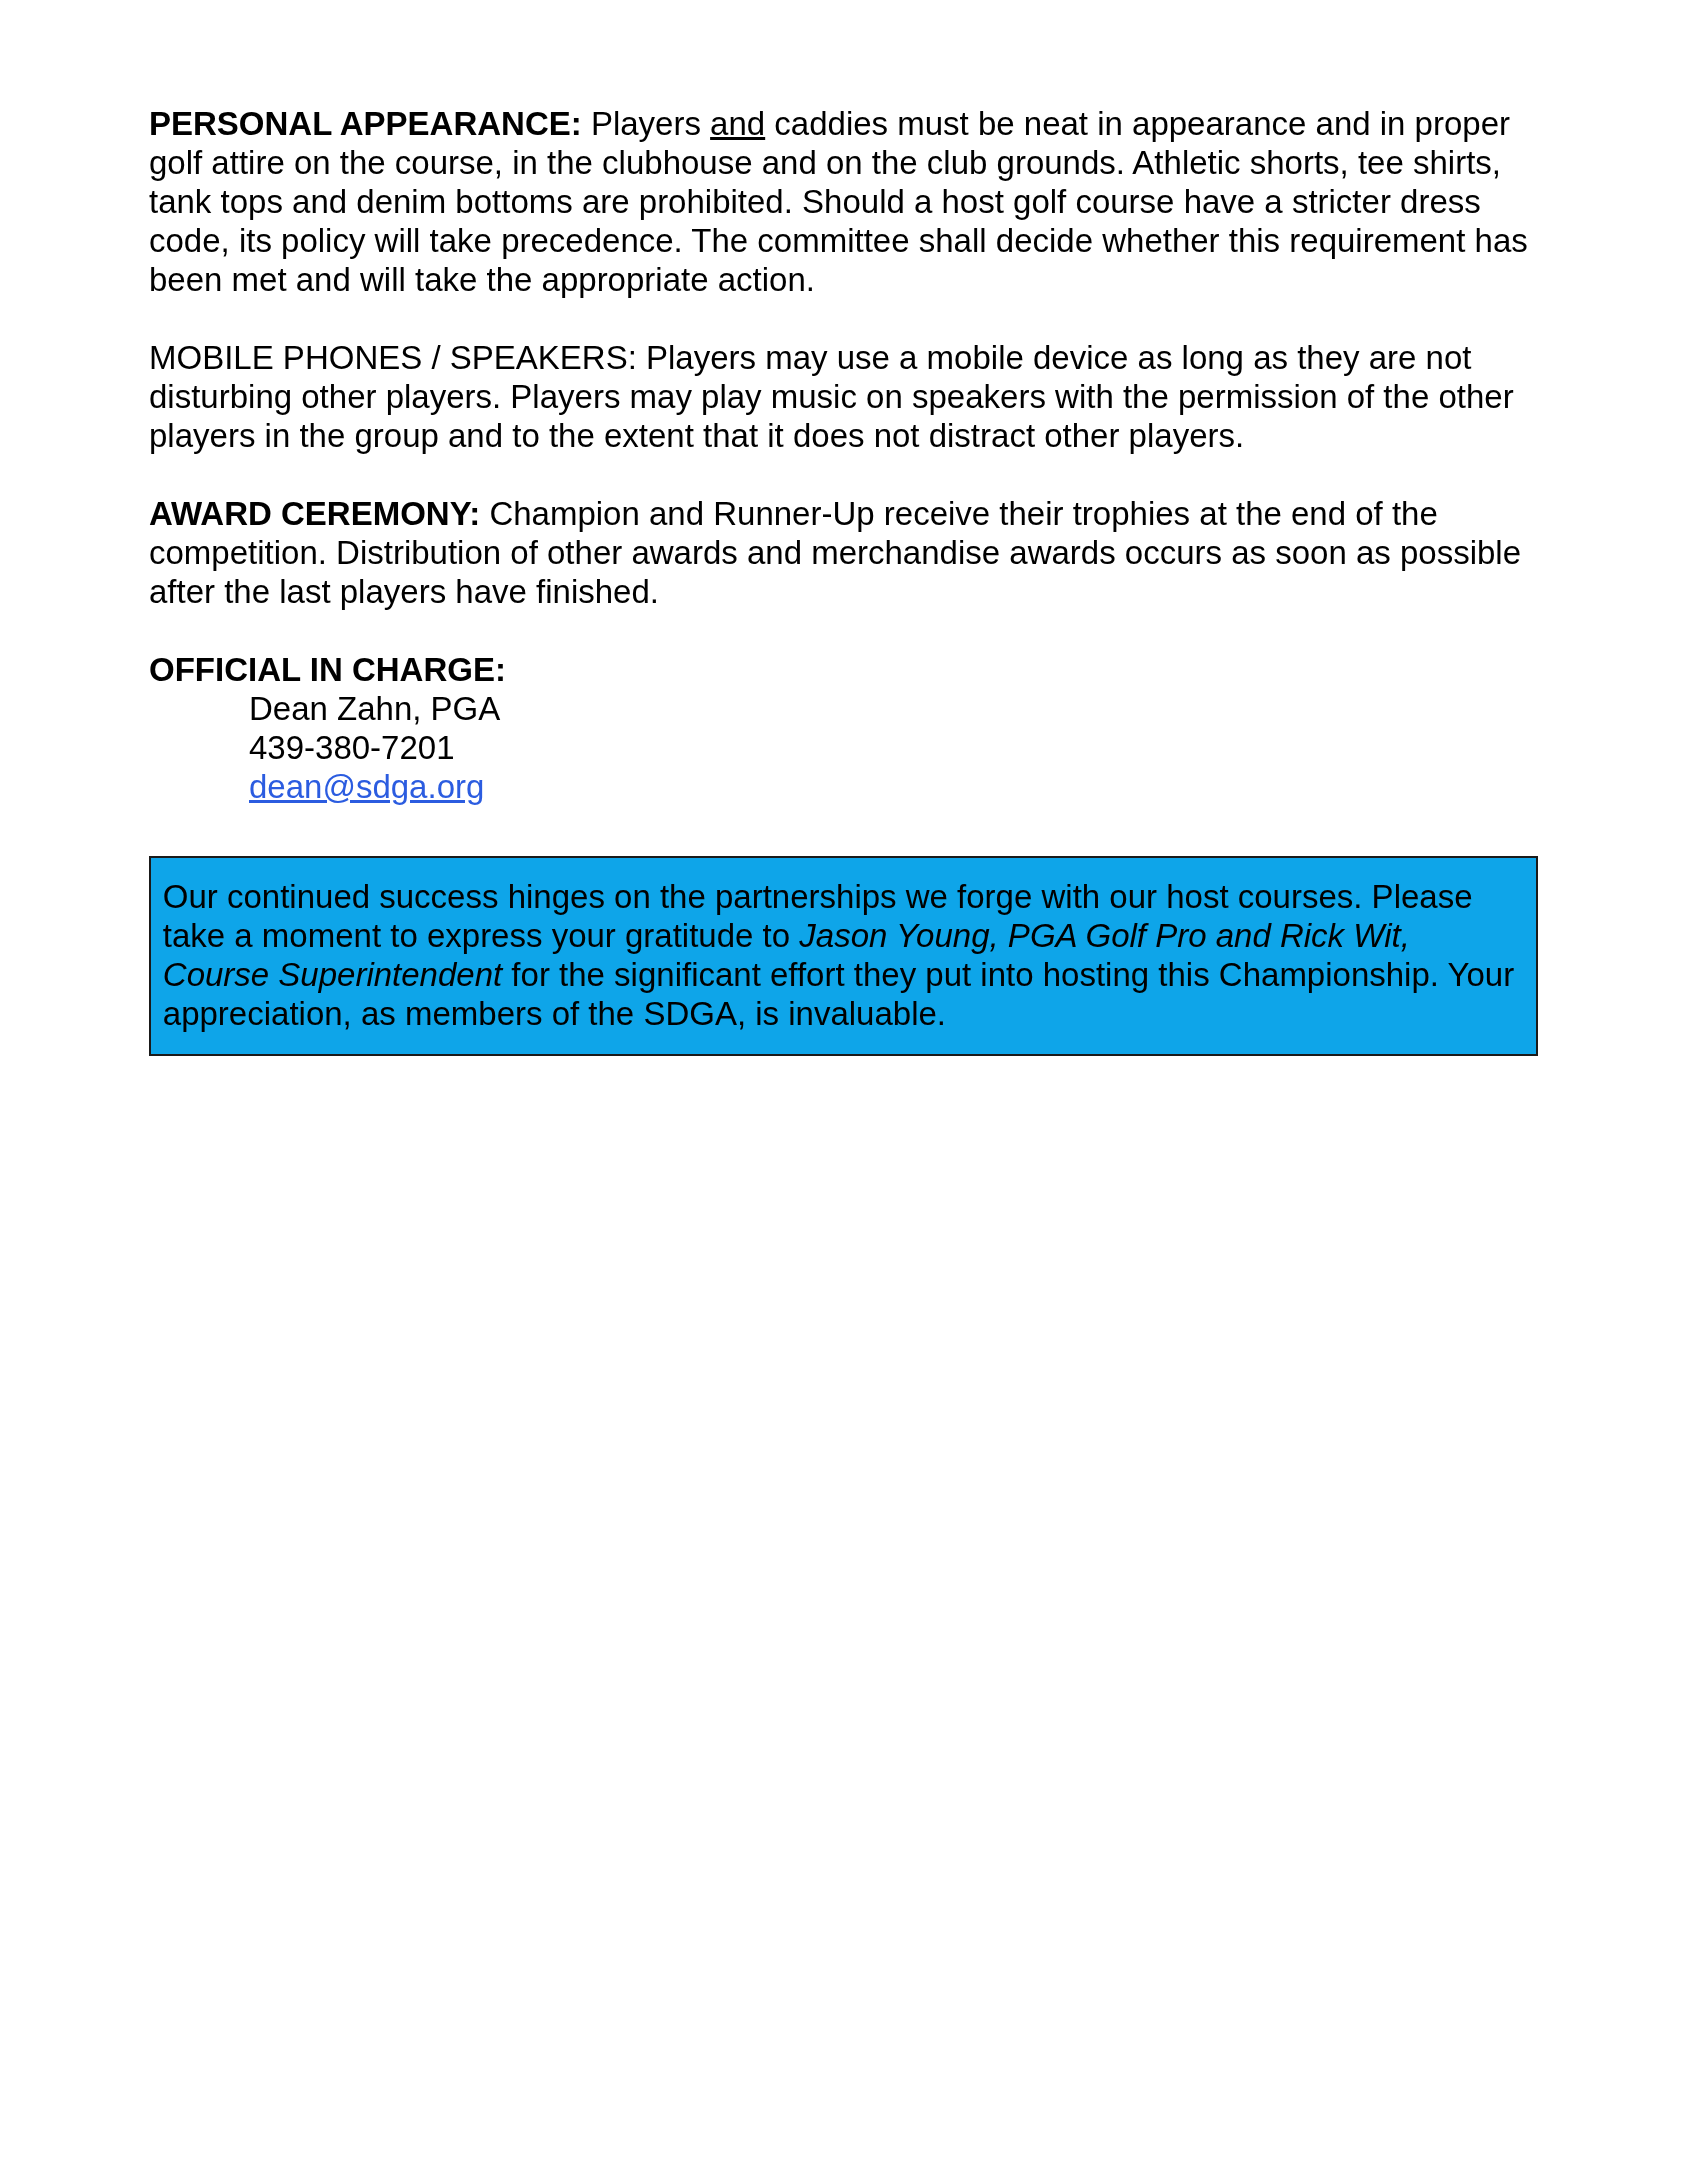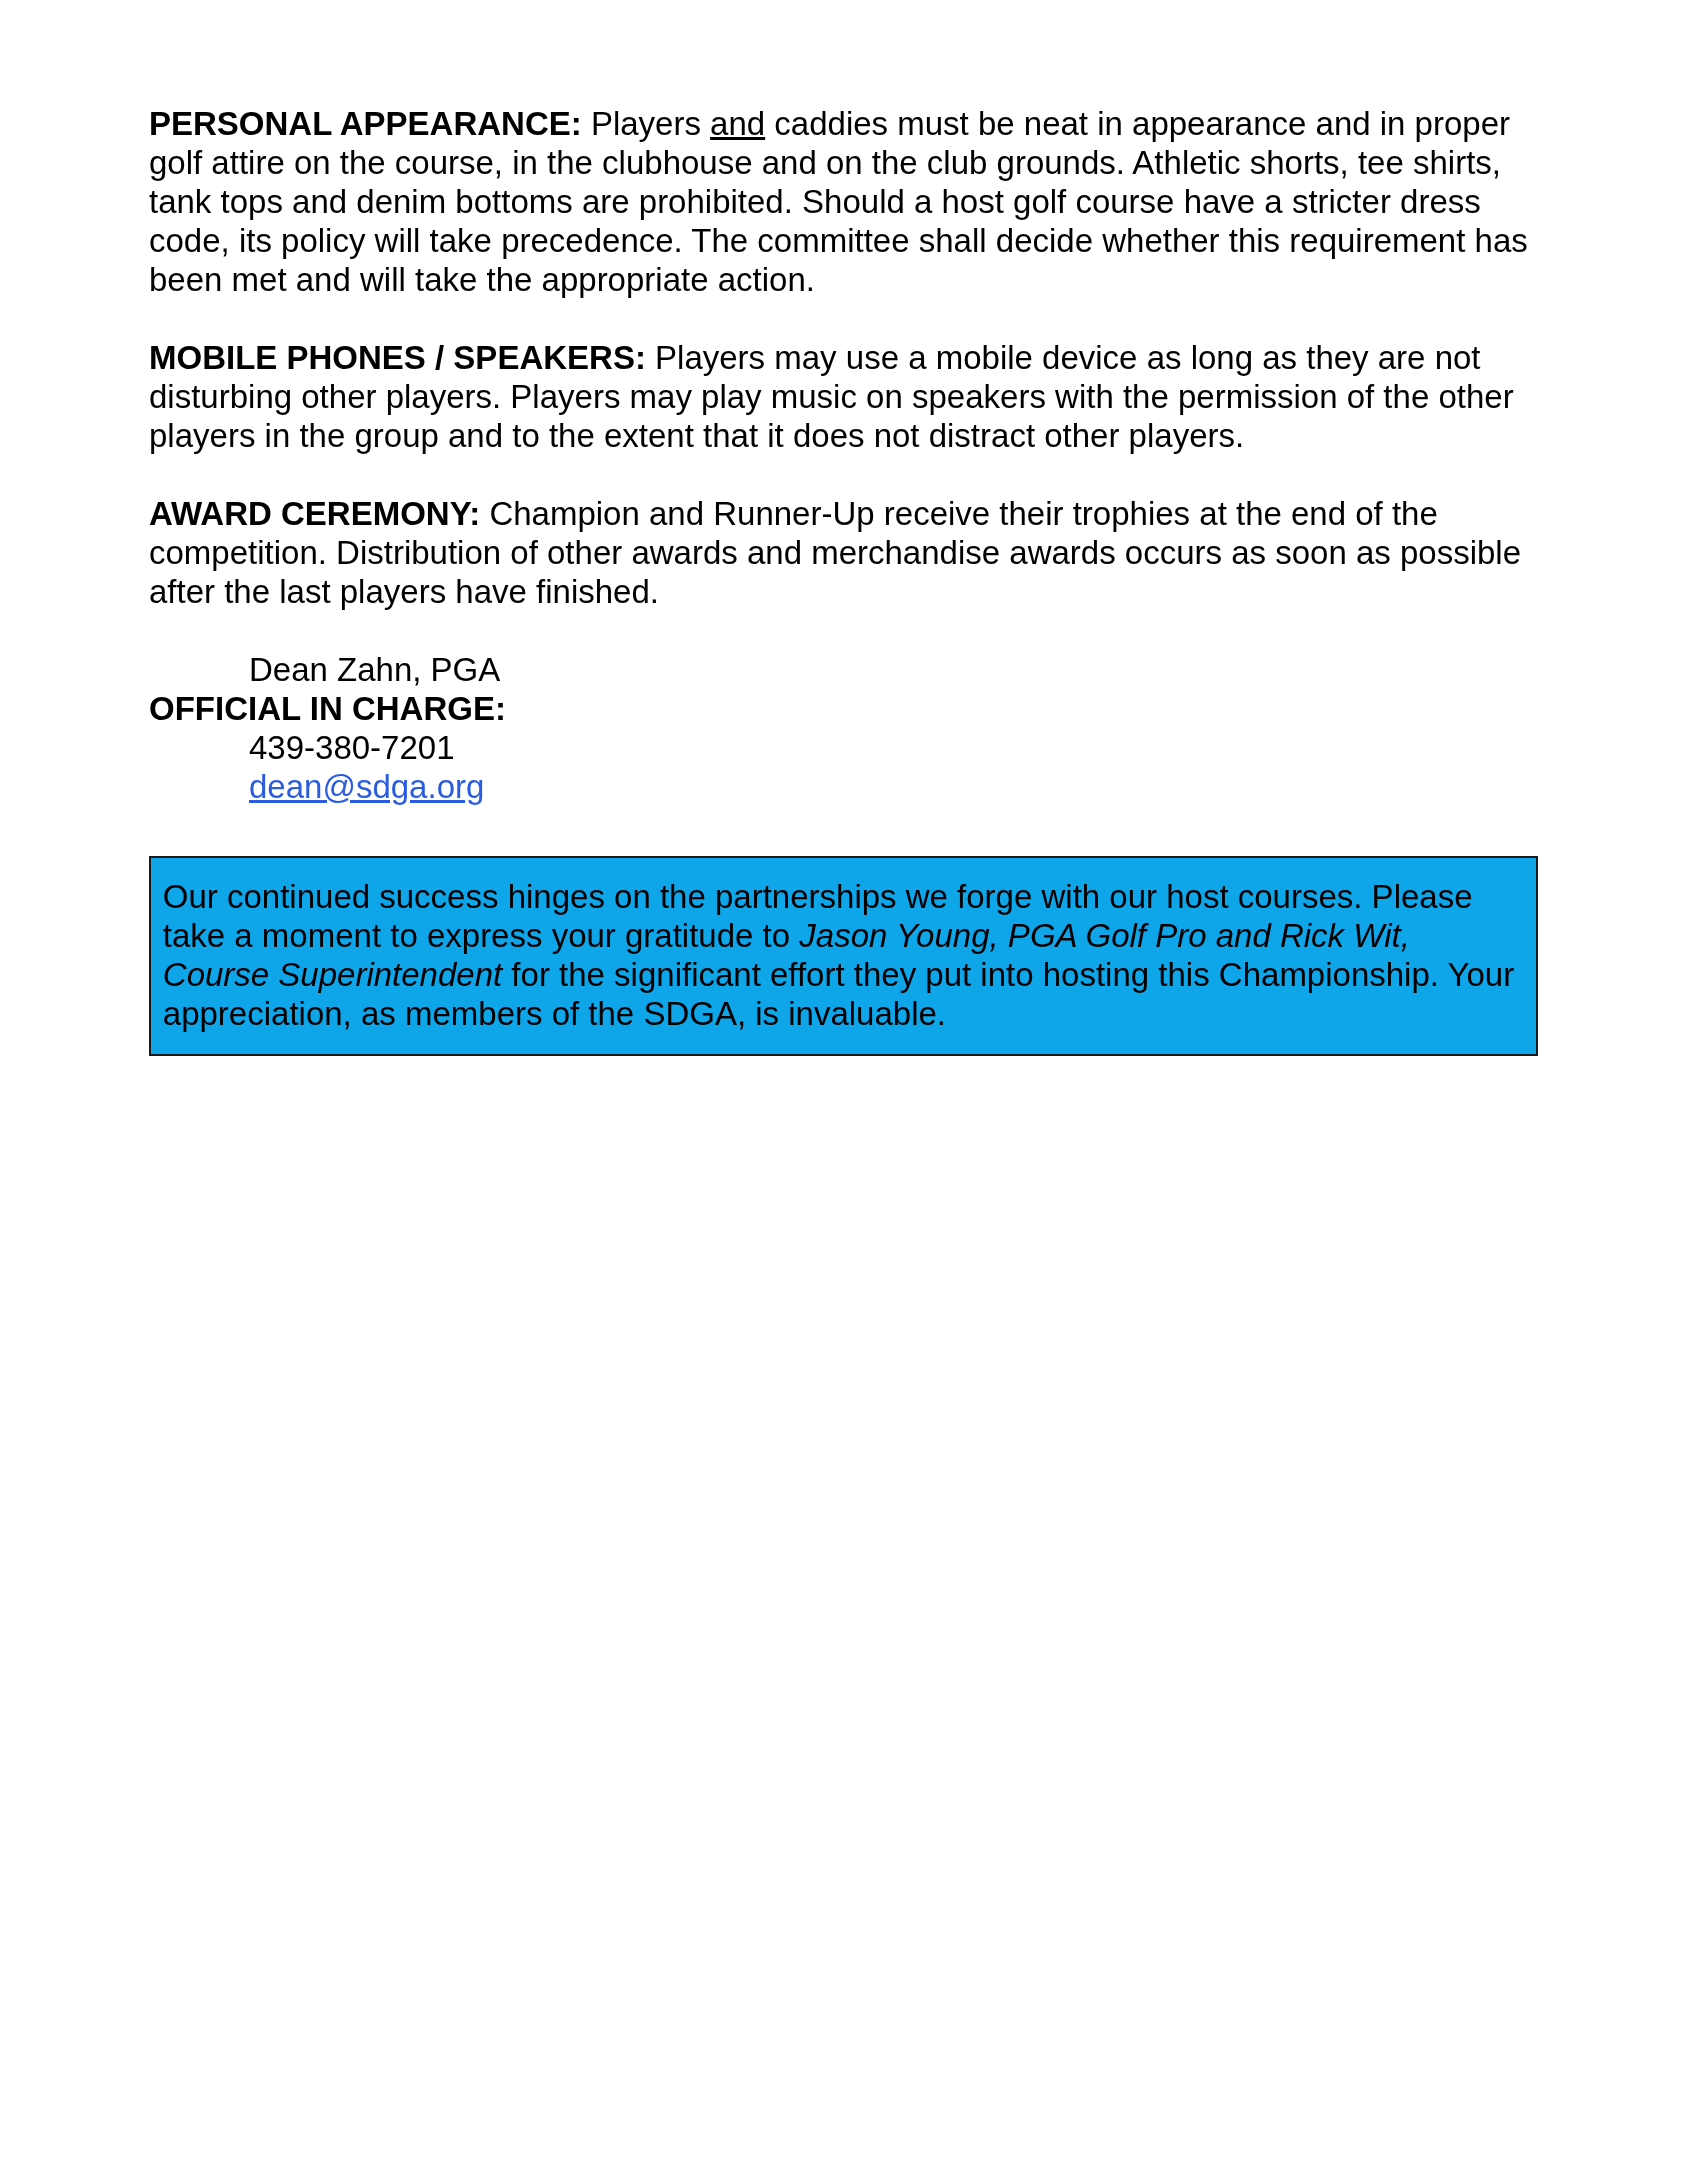--- a/index.html
+++ b/index.html
@@ -40,29 +40,29 @@
     cursor: pointer;
   }
 </style>
 </head>
 <body>
 
 <div class="page">
 
   <p class="para"><span style="font-weight: bold;">PERSONAL APPEARANCE:</span><span> Players </span><span style="text-decoration: underline;">and</span><span> caddies must be neat in appearance and in proper golf attire on the course, in the clubhouse and on the club grounds. Athletic shorts, tee shirts, tank tops and denim bottoms are prohibited. Should a host golf course have a stricter dress code, its policy will take precedence. The committee shall decide whether this requirement has been met and will take the appropriate action.</span></p>
 
-  <p class="para"><span style="font-weight: bold;">MOBILE PHONES / SPEAKERS:</span><span> Players may use a mobile device as long as they are not disturbing other players. Players may play music on speakers with the permission of the other players in the group and to the extent that it does not distract other players.</span></p>
+  <p class="para"><span style="font-weight: normal;">MOBILE PHONES / SPEAKERS:</span><span> Players may use a mobile device as long as they are not disturbing other players. Players may play music on speakers with the permission of the other players in the group and to the extent that it does not distract other players.</span></p>
 
 
 
   <p class="para"><span style="font-weight: bold;">AWARD CEREMONY:</span><span> Champion and Runner-Up receive their trophies at the end of the competition. Distribution of other awards and merchandise awards occurs as soon as possible after the last players have finished.</span></p>
 
   <div class="contact-block">
+    <p class="para tight"><span style="font-weight: bold;">OFFICIAL IN CHARGE:</span></p>
     <p class="para tight indent"><span>Dean Zahn, PGA</span></p>
-    <p class="para tight"><span style="font-weight: bold;">OFFICIAL IN CHARGE:</span></p>
     <p class="para tight indent"><span>439-380-7201</span></p>
     <p class="para tight indent"><a class="link" href="#">dean@sdga.org</a></p>
   </div>
 
   <div class="note-box">
     <p class="para"><span>Our continued success hinges on the partnerships we forge with our host courses. Please take a moment to express your gratitude to </span><span style="font-style: italic;">Jason Young, PGA Golf Pro and Rick Wit, Course Superintendent</span><span> for the significant effort they put into hosting this Championship. Your appreciation, as members of the SDGA, is invaluable.</span></p>
   </div>
 
 </div>
 

